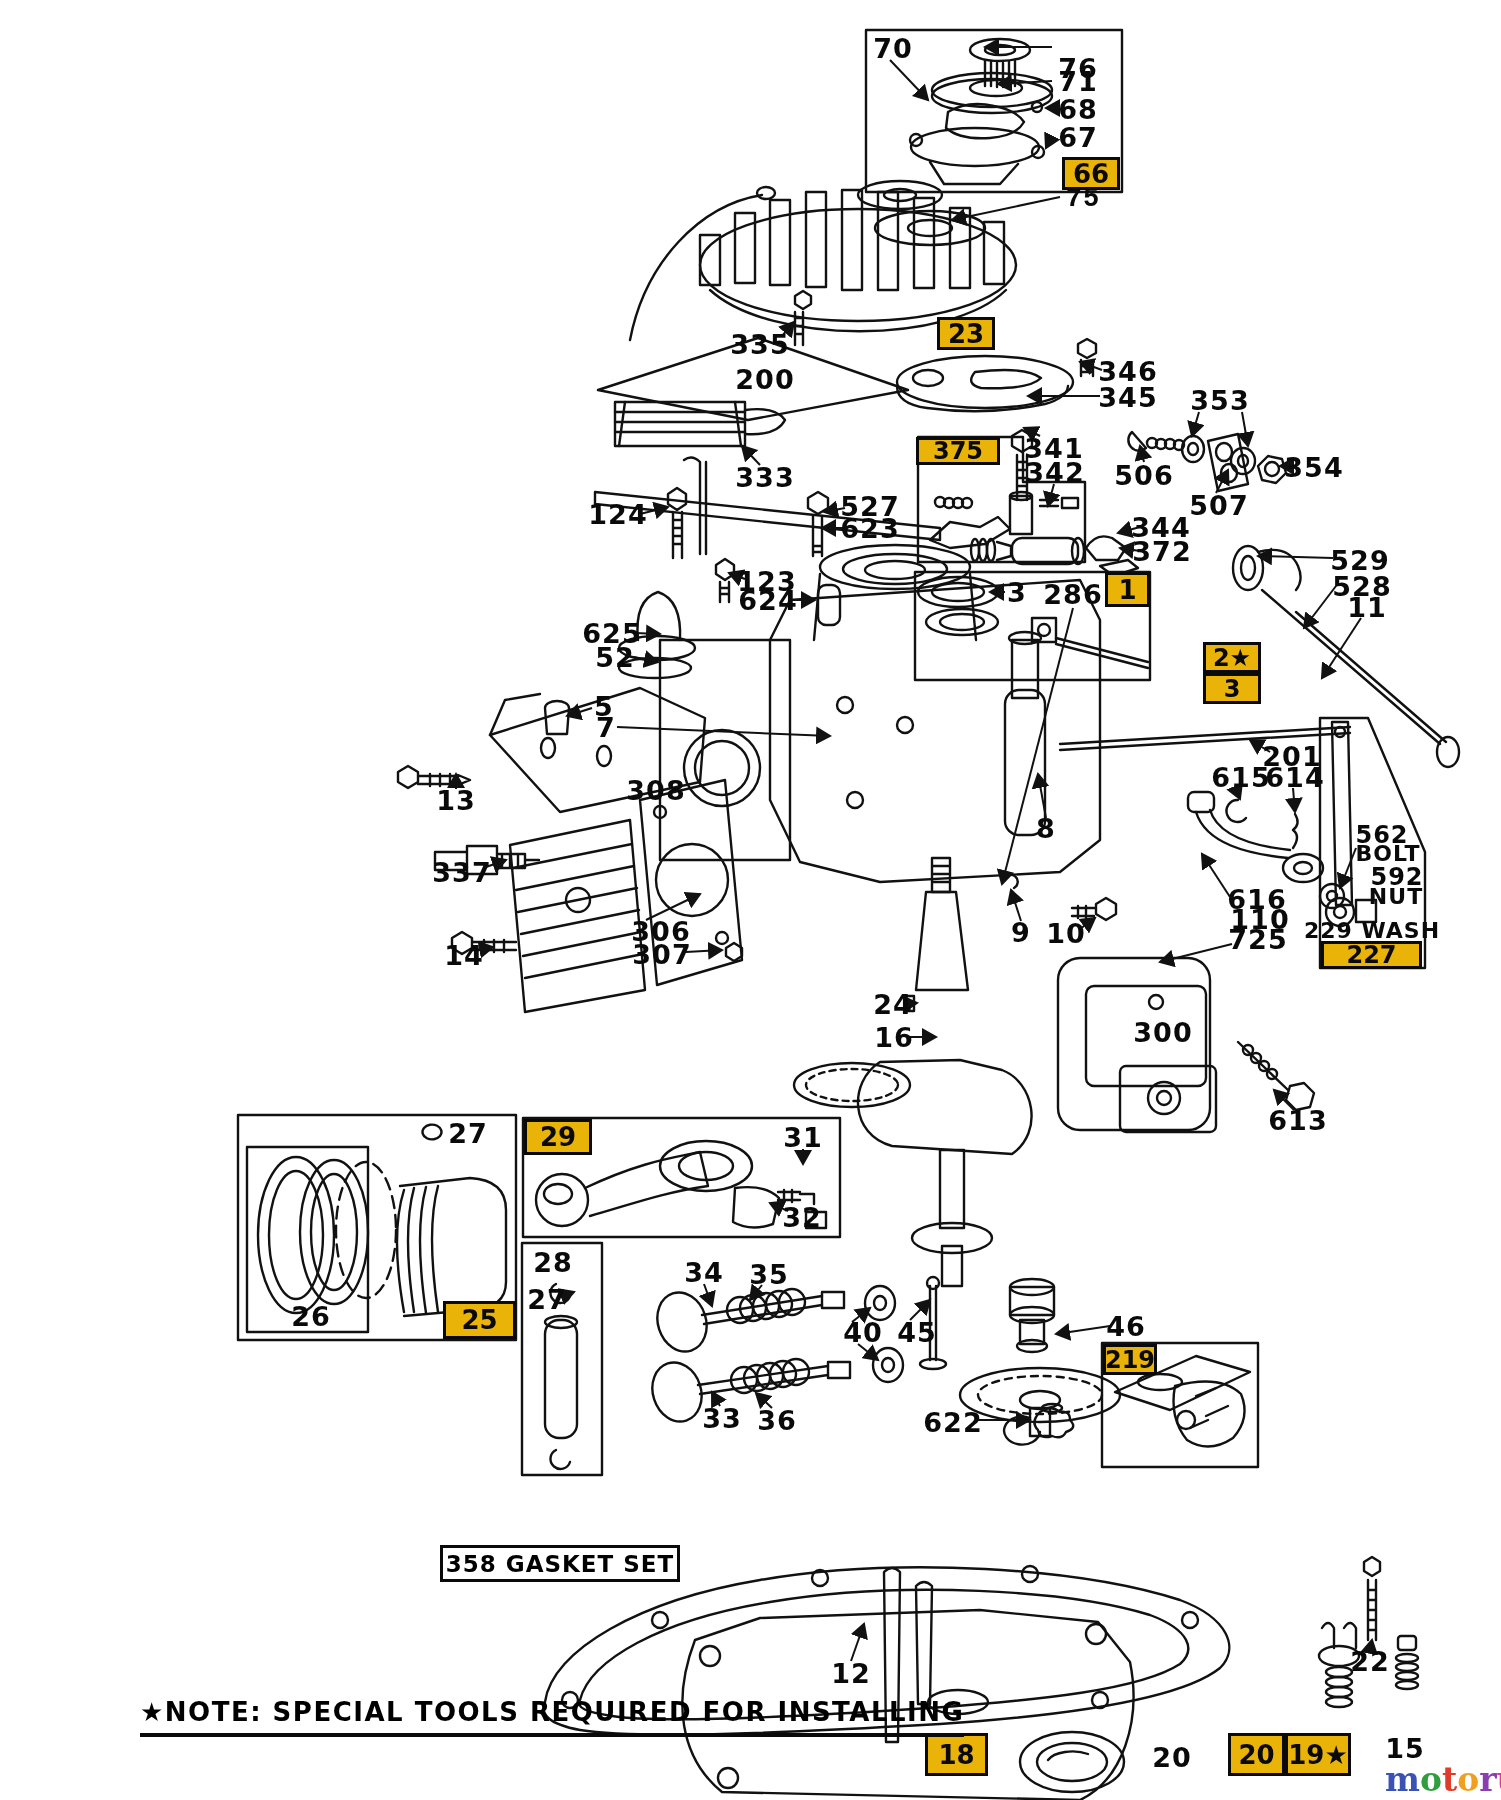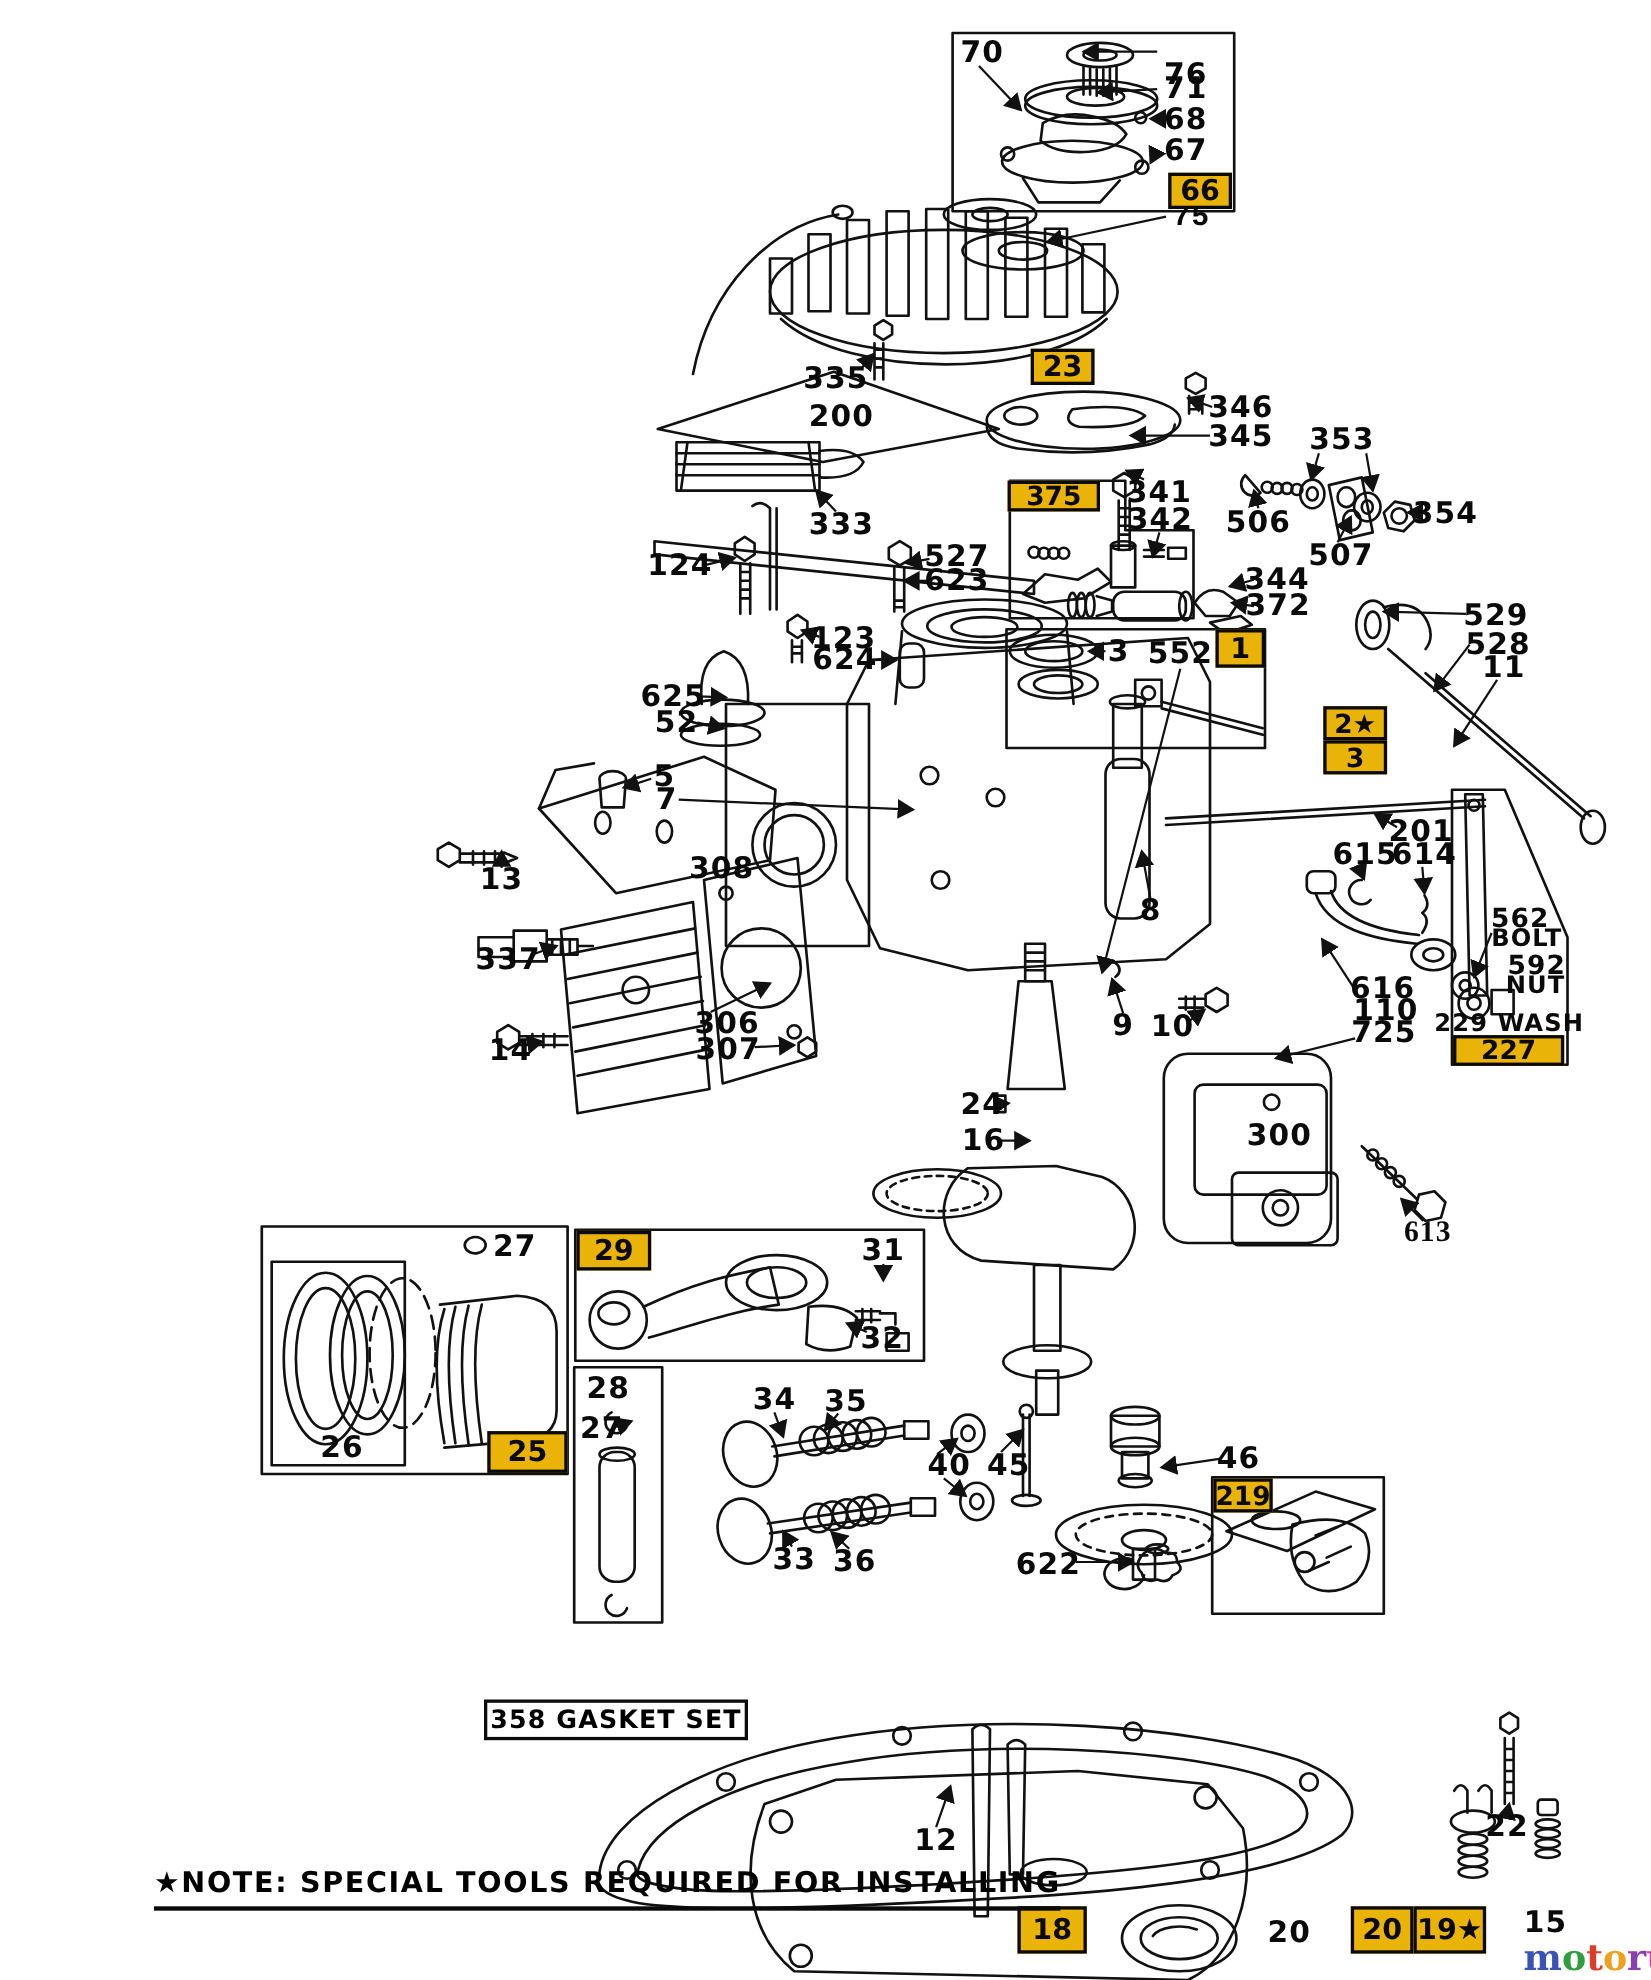--- a/index.html
+++ b/index.html
@@ -513,39 +513,39 @@
       <div class="co" style="left: 615px; top: 657px;">52</div>
       <div class="co" style="left: 604px; top: 706px;">5</div>
       <div class="co" style="left: 606px; top: 727px;">7</div>
       <div class="co" style="left: 656px; top: 790px;">308</div>
       <div class="co" style="left: 456px; top: 800px;">13</div>
       <div class="co" style="left: 462px; top: 872px;">337</div>
       <div class="co" style="left: 464px; top: 955px;">14</div>
       <div class="co" style="left: 661px; top: 931px;">306</div>
       <div class="co" style="left: 662px; top: 954px;">307</div>
       <div class="co" style="left: 1017px; top: 592px;">3</div>
-      <div class="co" style="left: 1073px; top: 594px;">552</div>
+      <div class="co" style="left: 1073px; top: 594px;">286</div>
       <div class="co" style="left: 1292px; top: 756px;">201</div>
       <div class="co" style="left: 1241px; top: 777px;">615</div>
       <div class="co" style="left: 1295px; top: 777px;">614</div>
       <div class="co" style="left: 1257px; top: 899px;">616</div>
       <div class="co" style="left: 1260px; top: 919px;">110</div>
       <div class="co" style="left: 1258px; top: 939px;">725</div>
       <div class="co" style="left: 1382px; top: 835px; font-size: 24px;">562</div>
       <div class="co" style="left: 1388px; top: 854px; font-size: 22px;">BOLT</div>
       <div class="co" style="left: 1397px; top: 877px; font-size: 24px;">592</div>
       <div class="co" style="left: 1396px; top: 897px; font-size: 22px;">NUT</div>
       <div class="co" style="left: 1372px; top: 931px; font-size: 22px;">229 WASH</div>
       <div class="co" style="left: 1046px; top: 828px;">8</div>
       <div class="co" style="left: 1021px; top: 932px;">9</div>
       <div class="co" style="left: 1066px; top: 933px;">10</div>
       <div class="co" style="left: 893px; top: 1004px;">24</div>
       <div class="co" style="left: 894px; top: 1037px;">16</div>
       <div class="co" style="left: 1163px; top: 1032px;">300</div>
-      <div class="co" style="left: 1298px; top: 1120px; font-family: Liberation Serif, serif;">613</div>
+      <div class="co" style="left: 1298px; top: 1120px;">613</div>
       <div class="co" style="left: 468px; top: 1133px;">27</div>
       <div class="co" style="left: 311px; top: 1316px;">26</div>
       <div class="co" style="left: 803px; top: 1137px;">31</div>
       <div class="co" style="left: 802px; top: 1217px;">32</div>
       <div class="co" style="left: 553px; top: 1262px;">28</div>
       <div class="co" style="left: 547px; top: 1299px;">27</div>
       <div class="co" style="left: 704px; top: 1272px;">34</div>
       <div class="co" style="left: 769px; top: 1274px;">35</div>
       <div class="co" style="left: 722px; top: 1418px;">33</div>
       <div class="co" style="left: 777px; top: 1420px;">36</div>

